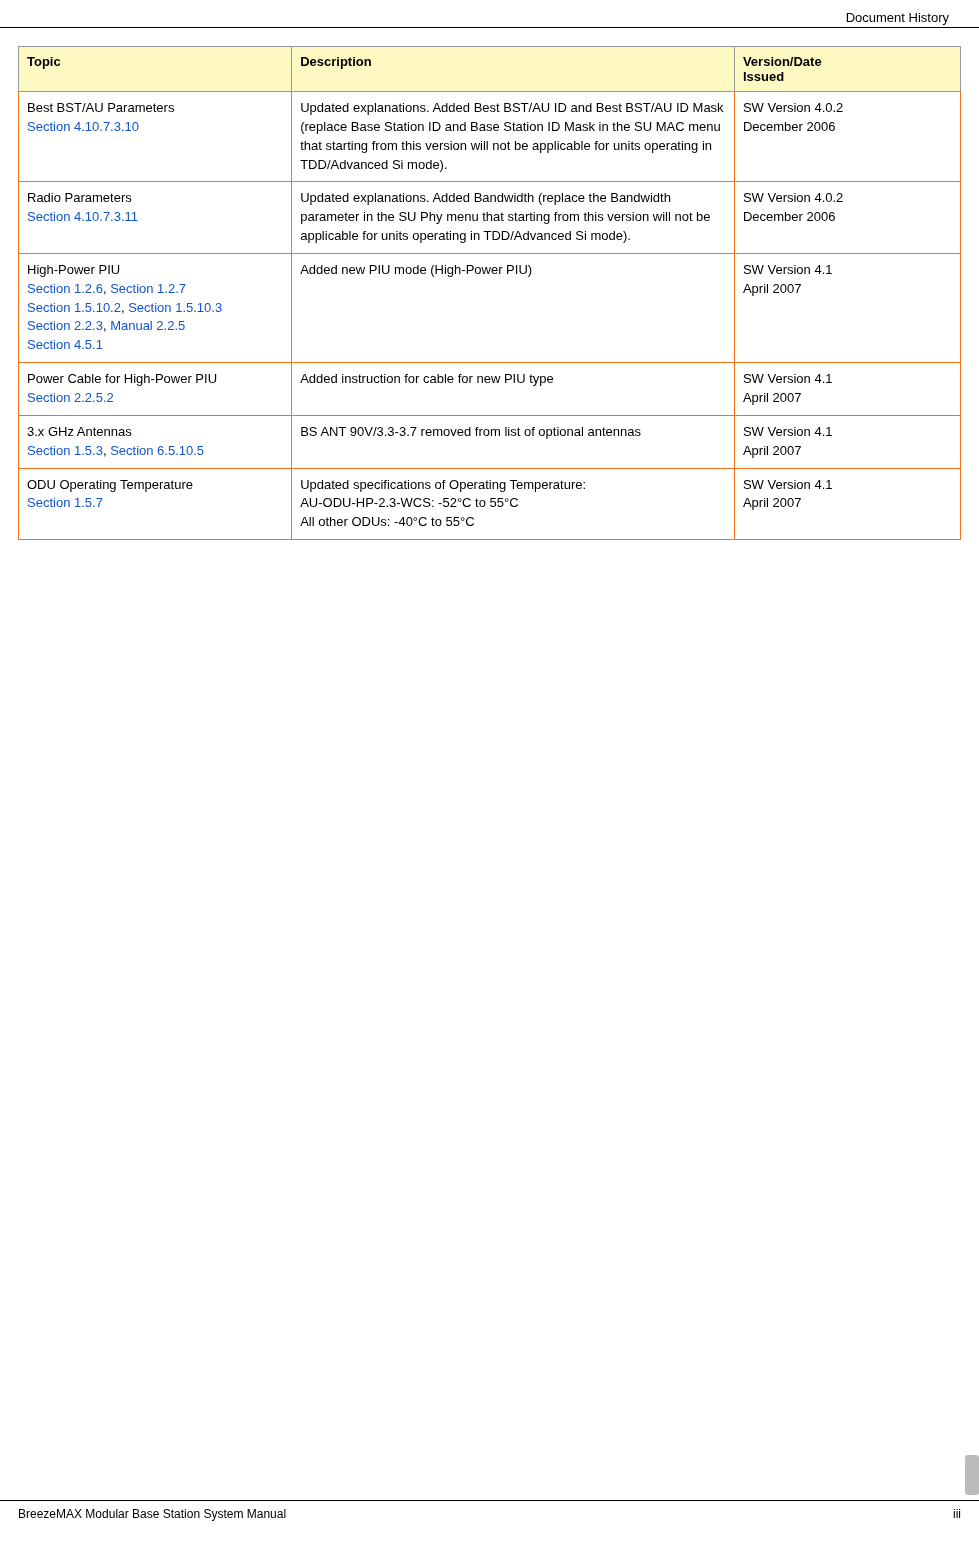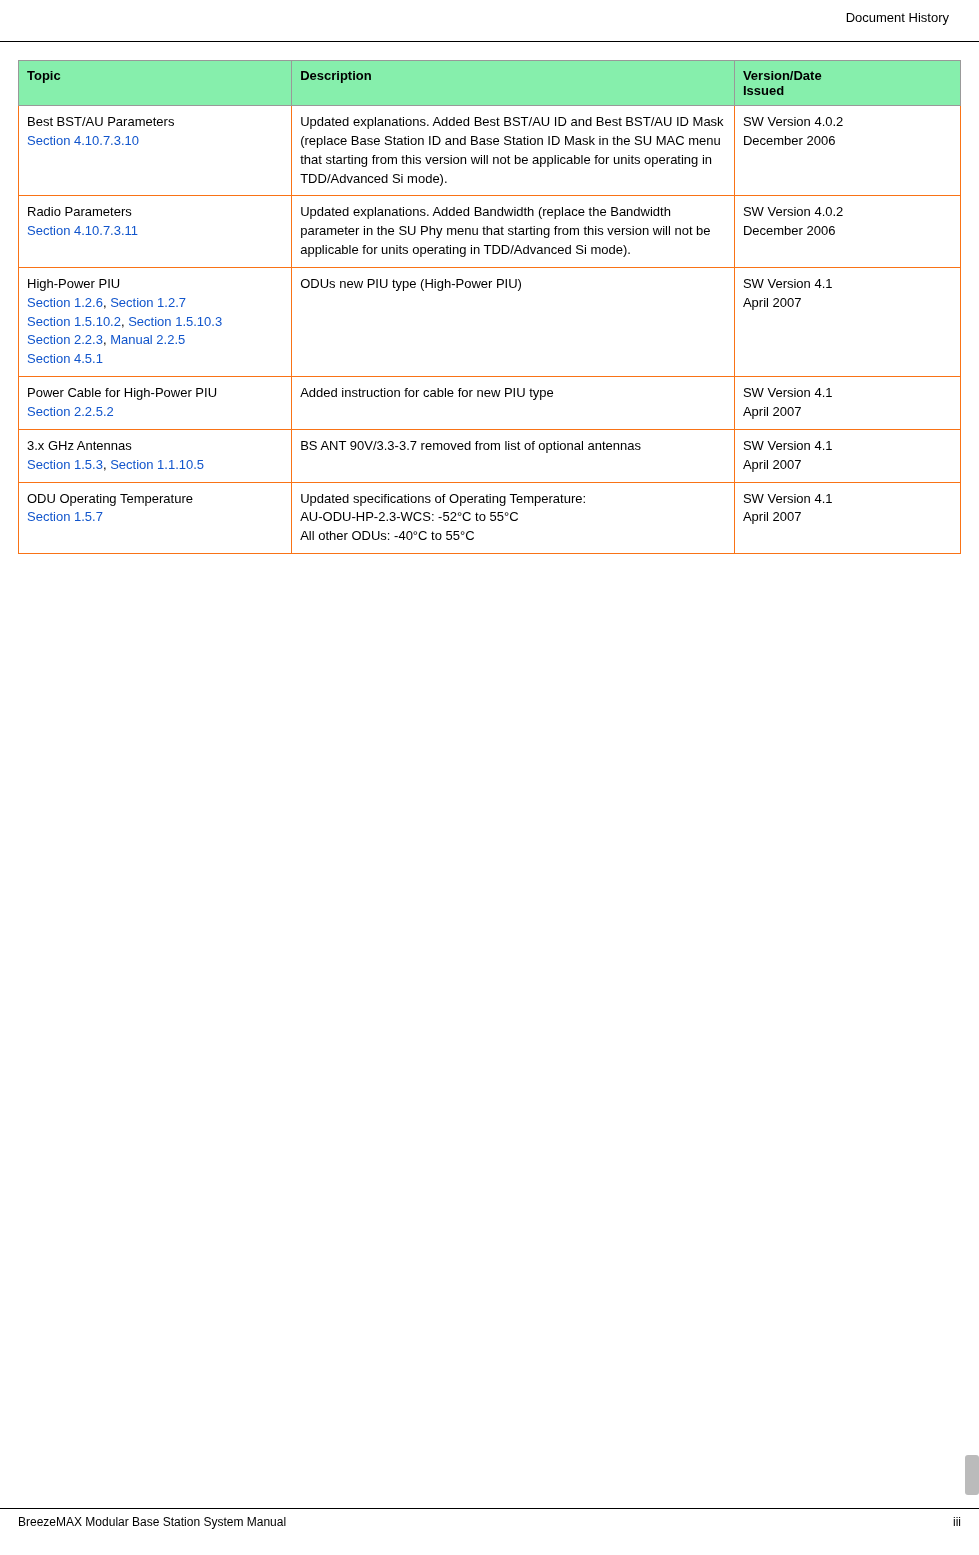--- a/index.html
+++ b/index.html
@@ -7,35 +7,35 @@
       font-family: Arial, sans-serif;
       font-size: 13px;
       background: #fff;
       color: #000;
       width: 979px;
       min-height: 1555px;
       position: relative;
     }
     .page-header {
       text-align: right;
-      padding: 10px 30px 16px 30px;
+      padding: 10px 30px 2px 30px;
       font-size: 13px;
       border-bottom: 1px solid #000;
       margin-bottom: 18px;
     }
     .table-wrapper {
       padding: 0 18px 0 18px;
       margin-top: 10px;
     }
     table {
       width: 100%;
       border-collapse: collapse;
     }
     thead tr th {
-      background: #86efac;
+      background: #fef9c3;
       font-weight: bold;
       font-size: 13px;
       border: 1px solid #999;
       padding: 7px 8px;
       text-align: left;
       vertical-align: top;
     }
     tbody tr td {
       border: 1px solid #f97316;
       padding: 7px 8px;
@@ -52,21 +52,21 @@
     .col-desc  { width: 47%; }
     .col-ver   { width: 24%; }
     .page-footer {
       position: absolute;
       bottom: 18px;
       left: 0;
       right: 0;
       display: flex;
       justify-content: space-between;
       align-items: center;
-      padding: 8px 18px;
+      padding: 16px 18px;
       border-top: 1px solid #000;
       padding-top: 6px;
     }
     .footer-left { font-size: 12px; }
     .footer-right { font-size: 12px; }
     .scrollbar-indicator {
       position: absolute;
       right: 0;
       bottom: 60px;
       width: 14px;
@@ -97,30 +97,30 @@
           <td class="col-desc">Updated explanations. Added Best BST/AU ID and Best BST/AU ID Mask (replace Base Station ID and Base Station ID Mask in the SU MAC menu that starting from this version will not be applicable for units operating in TDD/Advanced Si mode).</td>
           <td class="col-ver">SW Version 4.0.2<br>December 2006</td>
         </tr>
         <tr>
           <td class="col-topic"><span>Radio Parameters</span><br><a class="link" href="#">Section 4.10.7.3.11</a></td>
           <td class="col-desc">Updated explanations. Added Bandwidth (replace the Bandwidth parameter in the SU Phy menu that starting from this version will not be applicable for units operating in TDD/Advanced Si mode).</td>
           <td class="col-ver">SW Version 4.0.2<br>December 2006</td>
         </tr>
         <tr>
           <td class="col-topic"><span>High-Power PIU</span><br><a class="link" href="#">Section 1.2.6</a>, <a class="link" href="#">Section 1.2.7</a><br><a class="link" href="#">Section 1.5.10.2</a>, <a class="link" href="#">Section 1.5.10.3</a><br><a class="link" href="#">Section 2.2.3</a>, <a class="link" href="#">Manual 2.2.5</a><br><a class="link" href="#">Section 4.5.1</a></td>
-          <td class="col-desc">ODUs new PIU type (High-Power PIU)</td>
+          <td class="col-desc">Added new PIU mode (High-Power PIU)</td>
           <td class="col-ver">SW Version 4.1<br>April 2007</td>
         </tr>
         <tr>
           <td class="col-topic"><span>Power Cable for High-Power PIU</span><br><a class="link" href="#">Section 2.2.5.2</a></td>
           <td class="col-desc">Added instruction for cable for new PIU type</td>
           <td class="col-ver">SW Version 4.1<br>April 2007</td>
         </tr>
         <tr>
-          <td class="col-topic"><span>3.x GHz Antennas</span><br><a class="link" href="#">Section 1.5.3</a>, <a class="link" href="#">Section 1.1.10.5</a></td>
+          <td class="col-topic"><span>3.x GHz Antennas</span><br><a class="link" href="#">Section 1.5.3</a>, <a class="link" href="#">Section 6.5.10.5</a></td>
           <td class="col-desc">BS ANT 90V/3.3-3.7 removed from list of optional antennas</td>
           <td class="col-ver">SW Version 4.1<br>April 2007</td>
         </tr>
         <tr>
           <td class="col-topic"><span>ODU Operating Temperature</span><br><a class="link" href="#">Section 1.5.7</a></td>
           <td class="col-desc">Updated specifications of Operating Temperature:<br>AU-ODU-HP-2.3-WCS: -52°C to 55°C<br>All other ODUs: -40°C to 55°C</td>
           <td class="col-ver">SW Version 4.1<br>April 2007</td>
         </tr>
       </tbody>
   </table>

